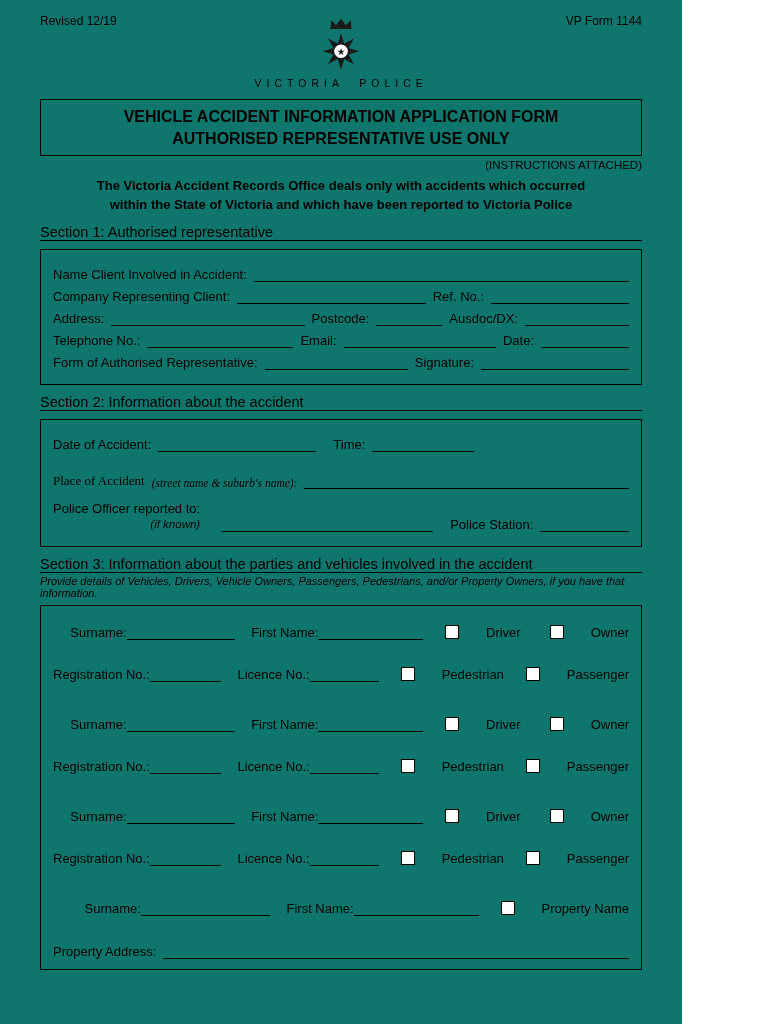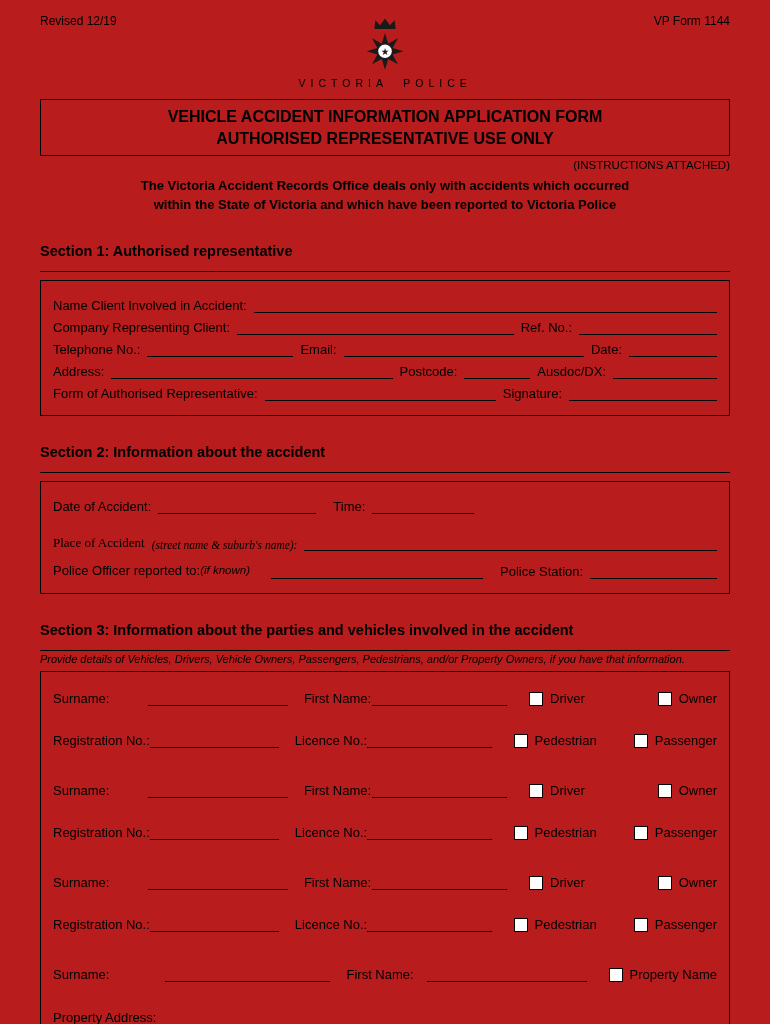--- a/index.html
+++ b/index.html
@@ -1,52 +1,52 @@
 <!DOCTYPE html>
 <html><head>
 <meta charset="utf-8">
 <style>
   html,body{margin:0;padding:0;background:#fff;}
   .page{
-    width:770px;height:1024px;box-sizing:border-box;
+    width:682px;height:1024px;box-sizing:border-box;
     padding:14px 40px 10px 40px;overflow:hidden;
     font-family:"Liberation Sans", sans-serif;color:#000;font-size:13px;
-    position:relative;background:#b91c1c;
+    position:relative;background:#0f766e;
   }
   .hdr{display:flex;justify-content:space-between;align-items:flex-start;font-size:12px;}
   .logo-wrap{display:flex;flex-direction:column;align-items:center;margin-top:2px;}
   .logo-caption{letter-spacing:5px;word-spacing:8px;font-size:10.5px;margin-top:4px;}
   .title-box{
     border:2px solid #000;margin-top:10px;padding:6px 8px;text-align:center;
     font-weight:bold;font-size:16px;line-height:1.35;
   }
   .instr{text-align:right;font-size:11.5px;margin-top:3px;}
   .intro{text-align:center;font-size:13px;margin-top:6px;line-height:1.45;font-weight:bold;}
   .sec-h{
-    font-weight:bold;font-size:14.5px;border-bottom:1.5px solid #000;
-    padding-bottom:12px;margin-top:28px;
+    font-weight:normal;font-size:14.5px;border-bottom:1.5px solid #000;
+    padding-bottom:0;margin-top:9px;
   }
   .sec-sub{font-style:italic;font-size:11px;margin-top:2px;}
   .box{border:1.5px solid #000;box-sizing:border-box;}
-  .form-box{margin-top:8px;padding:4px 12px 14px 12px;}
+  .form-box{margin-top:8px;padding:4px 12px 14px 12px;text-align:right;}
   .f-row{display:flex;align-items:flex-end;margin-top:6px;gap:7px;}
   .f-row:first-child{margin-top:12px;}
   .lbl{white-space:nowrap;}
   .it{font-style:italic;font-size:11.5px;}
   .fill-line{border-bottom:1px solid #000;height:15px;}
   .fl-grow{flex:1;}
-  .stack{display:flex;flex-direction:row;line-height:1.25;}
+  .stack{display:flex;flex-direction:column;line-height:1.25;}
   
   .p-row{display:flex;align-items:flex-end;margin-top:26px;}
   .p-row:first-child{margin-top:14px;}
   .p-l1{width:114px;}
   .p-f1{width:168px;}
   .p-l2{width:82px;margin-left:16px;}
   .p-f2{width:162px;}
-  .cbg{display:inline-flex;align-items:center;margin-left:22px;white-space:nowrap;}
+  .cbg{display:inline-flex;align-items:center;margin-left:22px;white-space:nowrap;gap:20px;}
   .cbg2{width:128px;margin-left:22px;}
   .cb{
     width:12px;height:12px;border:1px solid #000;display:inline-flex;
     align-items:center;justify-content:center;font-size:11px;line-height:1;
     margin-right:7px;flex:none;background:#fff;
   }
   svg{display:block;}
 </style>
 </head>
 <body>
@@ -83,36 +83,36 @@
       <span class="lbl">Name Client Involved in Accident:</span>
       <span class="fill-line fl-grow"></span>
     </div>
     <div class="f-row">
       <span class="lbl">Company Representing Client:</span>
       <span class="fill-line fl-grow"></span>
       <span class="lbl">Ref. No.:</span>
       <span class="fill-line" style="width:138px;"></span>
     </div>
     <div class="f-row">
-      <span class="lbl">Telephone No.:</span>
-      <span class="fill-line" style="width:146px;"></span>
-      <span class="lbl">Email:</span>
-      <span class="fill-line fl-grow"></span>
-      <span class="lbl">Date:</span>
-      <span class="fill-line" style="width:88px;"></span>
-    </div>
-    <div class="f-row">
       <span class="lbl">Address:</span>
       <span class="fill-line fl-grow"></span>
       <span class="lbl">Postcode:</span>
       <span class="fill-line" style="width:66px;"></span>
       <span class="lbl">Ausdoc/DX:</span>
       <span class="fill-line" style="width:104px;"></span>
     </div>
     <div class="f-row">
+      <span class="lbl">Telephone No.:</span>
+      <span class="fill-line" style="width:146px;"></span>
+      <span class="lbl">Email:</span>
+      <span class="fill-line fl-grow"></span>
+      <span class="lbl">Date:</span>
+      <span class="fill-line" style="width:88px;"></span>
+    </div>
+    <div class="f-row">
       <span class="lbl">Form of Authorised Representative:</span>
       <span class="fill-line fl-grow"></span>
       <span class="lbl">Signature:</span>
       <span class="fill-line" style="width:148px;"></span>
     </div>
   </div>
 
   <div class="sec-h">Section 2: Information about the accident</div>
   <div class="box form-box">
     <div class="f-row">

